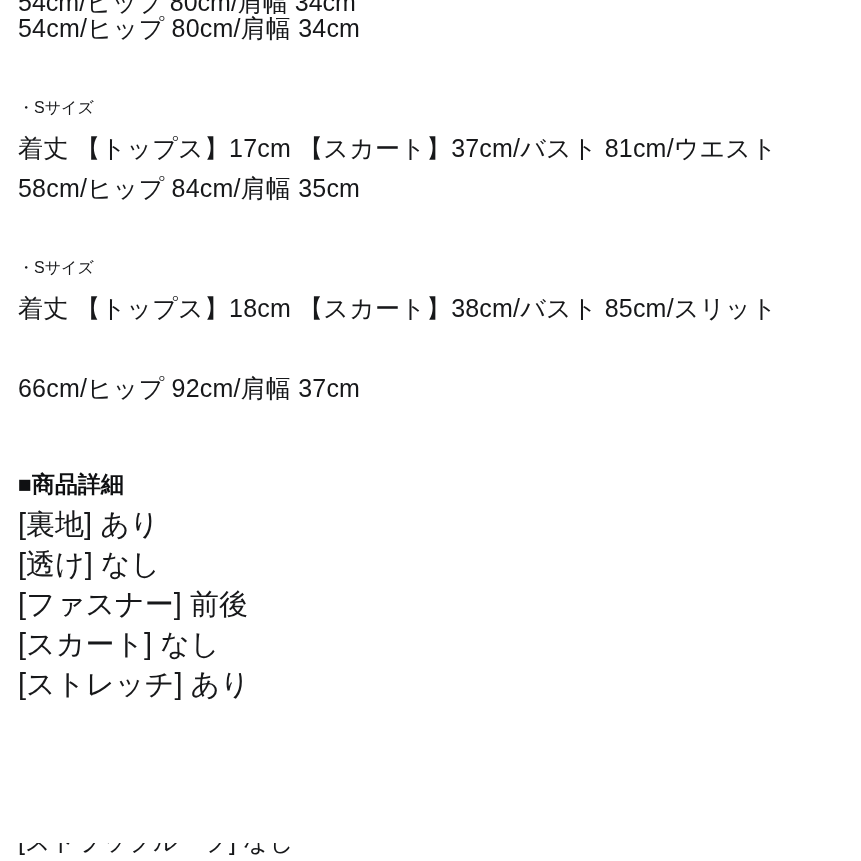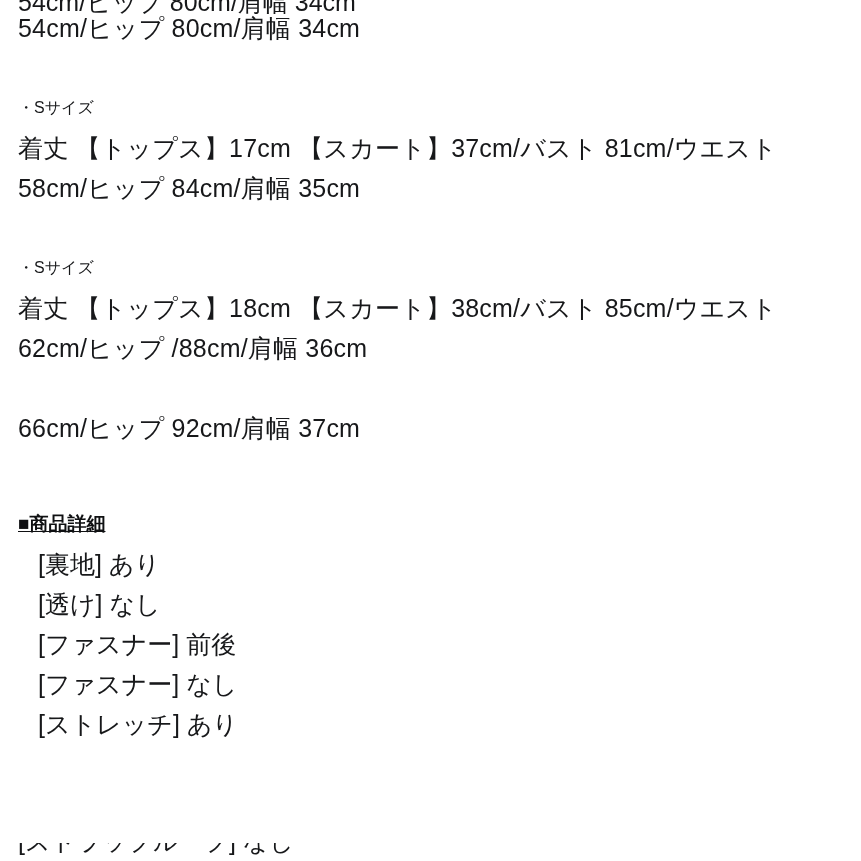--- a/index.html
+++ b/index.html
@@ -57,31 +57,29 @@
   }
   .spacer-sm {
     height: 16px;
   }
   .bullet {
     font-size: 16px;
     line-height: 40px;
     color: #17181a;
   }
   .heading {
-    font-size: 19px;
+    font-size: 23px;
     line-height: 40px;
     font-weight: 700;
     color: #0f1012;
-    text-decoration: underline;
   }
   .detail {
-    font-size: 25px;
+    font-size: 29px;
     line-height: 40px;
     color: #17181a;
-    margin-left: 20px;
   }
   .clip-bottom {
     position: absolute;
     left: 0;
     bottom: 0;
     width: 861px;
     height: 18px;
     overflow: hidden;
   }
   .clip-bottom .cut-line {
@@ -109,36 +107,35 @@
 
     <div class="spacer"></div>
 
     <div class="bullet">・Sサイズ</div>
     <div class="line">着丈 【トップス】17cm 【スカート】37cm/バスト 81cm/ウエスト</div>
     <div class="line">58cm/ヒップ 84cm/肩幅 35cm</div>
 
     <div class="spacer"></div>
 
     <div class="bullet">・Sサイズ</div>
-    <div class="line">着丈 【トップス】18cm 【スカート】38cm/バスト 85cm/ウエスト</div>
-    <div class="line">62cm/ヒップ /88cm/肩幅 36cm</div>
+    <div class="line">着丈 【トップス】18cm 【スカート】38cm/バスト 85cm/スリット</div>
 
     <div class="spacer"></div>
 
     <div class="line">66cm/ヒップ 92cm/肩幅 37cm</div>
 
     <div class="spacer"></div>
     <div class="spacer-sm"></div>
 
     <div class="heading">■商品詳細</div>
 
     <div class="detail">[裏地] あり</div>
     <div class="detail">[透け] なし</div>
     <div class="detail">[ファスナー] 前後</div>
-    <div class="detail">[ファスナー] なし</div>
+    <div class="detail">[スカート] なし</div>
     <div class="detail">[ストレッチ] あり</div>
 
   </div>
 
   <div class="clip-bottom">
     <div class="cut-line">[ストラップループ] なし</div>
   </div>
 
 </div>
 

